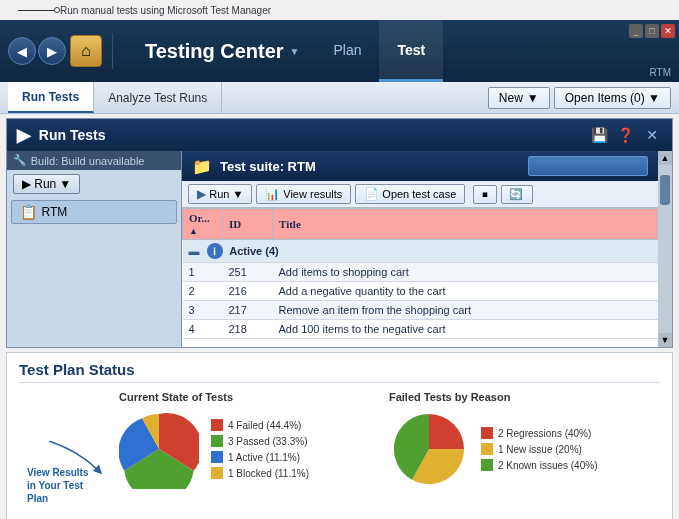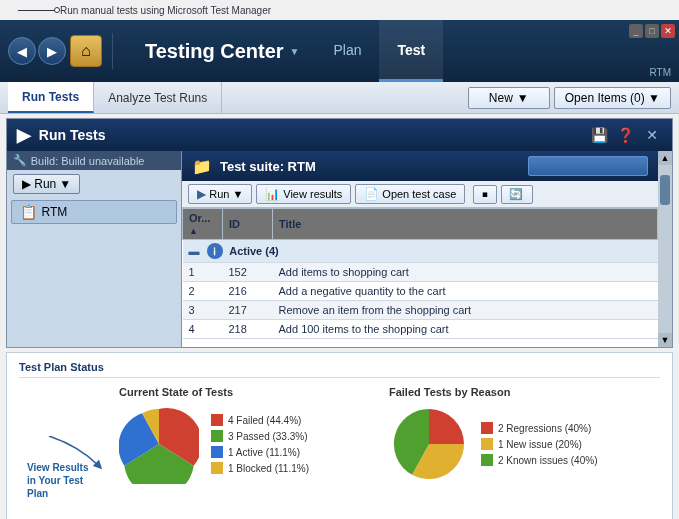--- a/index.html
+++ b/index.html
@@ -65,21 +65,21 @@
     .toolbar2-tab {
       padding: 4px 14px; cursor: pointer; font-size: 12px; color: #333;
       border-right: 1px solid #b0bcc8; height: 100%; display: flex; align-items: center;
     }
     .toolbar2-tab.active {
       background: white; font-weight: 600; border-bottom: 2px solid #2060a0; color: #1a4080;
     }
     .toolbar2-right { margin-left: auto; display: flex; align-items: center; gap: 4px; }
     .new-btn {
       background: linear-gradient(to bottom, #f5f9ff, #dce8f5);
-      border: 1px solid #8090a8; padding: 3px 20px; cursor: pointer;
+      border: 1px solid #8090a8; padding: 3px 10px; cursor: pointer;
       font-size: 12px; display: flex; align-items: center; gap: 4px; border-radius: 2px;
     }
     .open-items-btn {
       background: linear-gradient(to bottom, #f5f9ff, #dce8f5);
       border: 1px solid #8090a8; padding: 3px 10px; cursor: pointer;
       font-size: 12px; border-radius: 2px;
     }
 
     
     .main-content { display: flex; flex-direction: column; height: calc(519px - 62px - 32px); }
@@ -152,21 +152,21 @@
     }
     .rt-btn {
       background: linear-gradient(to bottom, #f5f9ff, #dce8f5);
       border: 1px solid #8090a8; padding: 2px 8px; cursor: pointer;
       font-size: 11px; border-radius: 2px; display: flex; align-items: center; gap: 3px;
     }
     .rt-btn-icon { font-size: 12px; color: #3a6090; }
 
     .table-container { flex: 1; overflow-y: auto; }
     table { width: 100%; border-collapse: collapse; font-size: 11px; }
-    thead tr { background: #737373; }
+    thead tr { background: #fca5a5; font-family: Liberation Serif, serif; }
     thead th {
       border: 1px solid #b0bcc8; padding: 3px 6px; text-align: left;
       font-weight: 600; color: #1a2a4a; cursor: pointer;
     }
     .sort-asc::after { content: ' ▲'; font-size: 9px; }
     tbody tr { border-bottom: 1px solid #d0d8e4; }
     tbody tr:nth-child(even) { background: #f0f4f8; }
     tbody td { padding: 3px 6px; color: #1a2a4a; }
     .active-group { background: #dde8f5; font-weight: 600; color: #1a3a6a; }
     .active-indicator { display: inline-flex; align-items: center; justify-content: center; width: 16px; height: 16px; background: #3a70c0; color: white; border-radius: 50%; font-size: 10px; margin-right: 4px; }
@@ -177,21 +177,21 @@
     .scroll-track { flex: 1; background: #c0ccd8; width: 12px; position: relative; }
     .scroll-thumb { width: 10px; height: 30px; background: #6080a0; border-radius: 3px; position: absolute; top: 10px; left: 1px; }
     .scroll-arrow { width: 14px; height: 14px; background: #b0bcc8; display: flex; align-items: center; justify-content: center; font-size: 9px; cursor: pointer; }
 
     
     .status-panel {
       background: white; border: 1px solid #c0ccd8;
       margin: 0 6px 4px 6px; flex: 1; padding: 8px 12px;
       position: relative;
     }
-    .status-title { font-size: 11px; font-weight: 600; color: #1a3a6a; border-bottom: 1px solid #d0dae8; padding-bottom: 4px; margin-bottom: 8px; }
+    .status-title { font-size: 15px; font-weight: 600; color: #1a3a6a; border-bottom: 1px solid #d0dae8; padding-bottom: 4px; margin-bottom: 8px; }
     .status-body { display: flex; gap: 20px; }
     .chart-section { display: flex; flex-direction: column; align-items: flex-start; }
     .chart-title { font-size: 11px; font-weight: 600; color: #333; margin-bottom: 6px; }
     .chart-row { display: flex; align-items: center; gap: 12px; }
     .legend { display: flex; flex-direction: column; gap: 4px; }
     .legend-item { display: flex; align-items: center; gap: 5px; font-size: 10px; color: #333; }
     .legend-color { width: 12px; height: 12px; flex-shrink: 0; }
     .callout-text { position: absolute; left: 8px; top: 75px; color: #2060a0; font-size: 10px; font-weight: 600; width: 70px; text-align: left; line-height: 1.3; }
 
     
@@ -324,37 +324,37 @@
             <tbody>
               <tr class="active-group">
                 <td colspan="3">
                   <span class="collapse-icon">▬</span>
                   <span class="active-indicator">ℹ</span>
                   <span>Active (4)</span>
                 </td>
               </tr>
               <tr>
                 <td>1</td>
-                <td>152</td>
+                <td>251</td>
                 <td>Add items to shopping cart</td>
               </tr>
               <tr>
                 <td>2</td>
                 <td>216</td>
                 <td>Add a negative quantity to the cart</td>
               </tr>
               <tr>
                 <td>3</td>
                 <td>217</td>
                 <td>Remove an item from the shopping cart</td>
               </tr>
               <tr>
                 <td>4</td>
                 <td>218</td>
-                <td>Add 100 items to the shopping cart</td>
+                <td>Add 100 items to the negative cart</td>
               </tr>
             </tbody>
           </table>
         </div>
       </div>
 
       <div class="panel-scroll">
         <div class="scroll-arrow">▲</div>
         <div class="scroll-track">
           <div class="scroll-thumb"></div>

